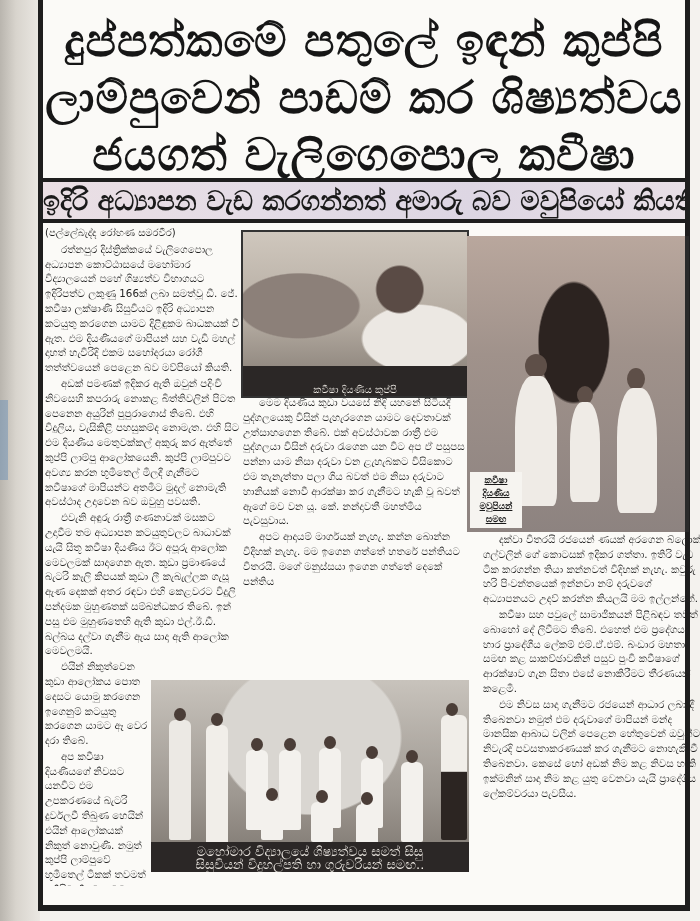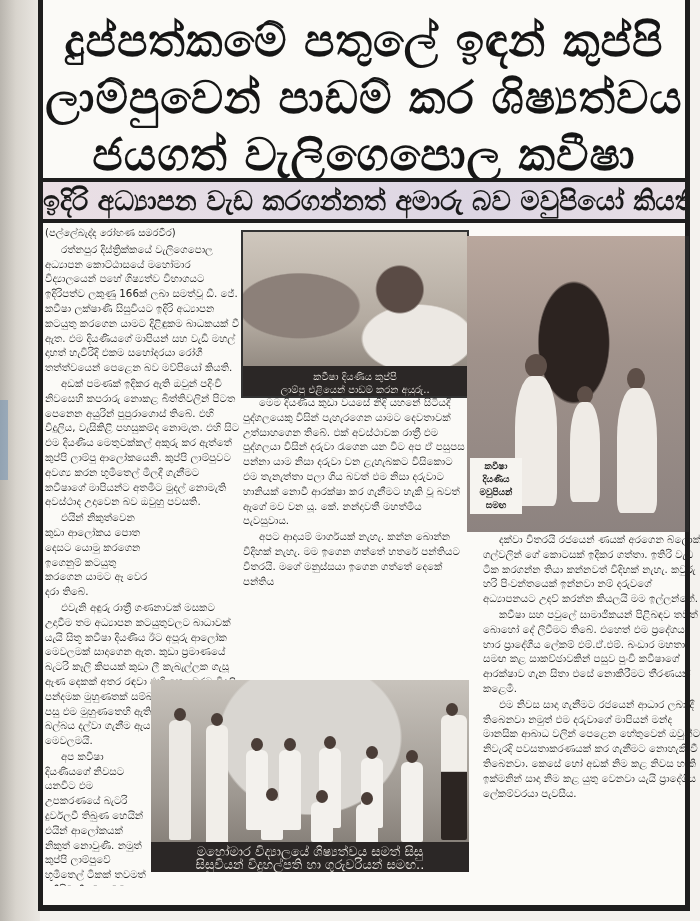--- a/index.html
+++ b/index.html
@@ -52,34 +52,34 @@
   .photo1 { left: 198px; top: 230px; width: 228px; height: 168px;
     background: radial-gradient(circle at 70% 35%, #5a4b45 0 12%, transparent 13%),
                 radial-gradient(ellipse at 78% 65%, #ece8e3 0 22%, transparent 23%),
                 radial-gradient(ellipse at 25% 45%, #8c8079 0 25%, transparent 26%),
                 linear-gradient(180deg,#cfc7bd 0%,#b3aaa0 55%,#7f776f 100%);
     border: 2px solid #333;
   }
   .photo1 .caption {
     position: absolute; left: 0; bottom: 0; width: 100%; height: 30px;
     background: #2b2726; color: #f0ece6; text-align: center;
-    font-size: 10px; line-height: 13px; padding-top: 4px;
+    font-size: 10px; line-height: 13px; padding-top: 17px;
   }
   .photo2 { left: 424px; top: 236px; width: 222px; height: 296px;
     background:
       radial-gradient(ellipse at 49% 36%, #2c2320 0 22%, transparent 23%),
       linear-gradient(180deg,#b9a79d 0%,#a0928b 40%,#8d8380 100%);
     border-right: 4px solid #2a2a2a;
   }
   .fig { position: absolute; background: #efebe6; border-radius: 40% 40% 10% 10%; }
   .fig.head { background: #5e4f48; border-radius: 50%; }
   .photo2 .caption-box {
-    position: absolute; left: 3px; top: 222px; width: 52px; height: 56px;
+    position: absolute; left: 3px; top: 236px; width: 52px; height: 56px;
     background: #f6f4f0; font-size: 9px; line-height: 13px; text-align: center;
-    font-weight: bold; padding-top: 2px;
+    font-weight: bold; padding-top: 2px; text-decoration: underline;
   }
   .photo3 { left: 108px; top: 680px; width: 318px; height: 192px;
     background:
       radial-gradient(ellipse at 50% 30%, #d9d6d1 0 40%, transparent 41%),
       linear-gradient(180deg,#c8c3bc 0%,#9e9891 60%,#7a736c 100%);
   }
   .photo3 .caption {
     position: absolute; left: 0; bottom: 0; width: 100%; height: 30px;
     background: #2b2726; color: #f0ece6; text-align: center;
     font-size: 13px; line-height: 13px; padding-top: 3px;
@@ -99,22 +99,22 @@
     <span class="line">ලාම්පුවෙන් පාඩම් කර ශිෂ්‍යත්වය</span>
     <span class="line">ජයගත් වැලිගෙපොල කවීෂා</span>
   </div>
 
   <div class="subhead">ඉදිරි අධ්‍යාපන වැඩ කරගන්නත් අමාරු බව මවුපියෝ කියති</div>
 
   <div class="col col1">
     <p class="byline">(පල්ලේබැද්ද රෝහණ සමරවීර)</p>
     <p>රත්නපුර දිස්ත්‍රික්කයේ වැලිගෙපොල අධ්‍යාපන කොට්ඨාසයේ මහෝමාර විද්‍යාලයෙන් පහේ ශිෂ්‍යත්ව විභාගයට ඉදිරිපත්ව ලකුණු 166ක් ලබා සමත්වූ ඩී. ජේ. කවීෂා ලක්ෂාණි සිසුවියට ඉදිරි අධ්‍යාපන කටයුතු කරගෙන යාමට දිළිඳුකම බාධකයක් වී ඇත. එම දියණියගේ මාපියන් සහ වැඩි මහල් දාහත් හැවිරිදි එකම සහෝදරයා රෝගී තත්ත්වයෙන් පෙළෙන බව මව්පියෝ කියති.</p>
     <p>අඩක් පමණක් ඉදිකර ඇති ඔවුන් පදිංචි නිවසෙහි කපරාරු නොකළ බිත්තිවලින් පිටත පෙනෙන අයුරින් පුපුරාගොස් තිබේ. එහි විදුලිය, වැසිකිළි පහසුකම්ද නොමැත. එහි සිට එම දියණිය මෙතුවක්කල් අකුරු කර ඇත්තේ කුප්පි ලාම්පු ආලෝකයෙනි. කුප්පි ලාම්පුවට අවශ්‍ය කරන භූමිතෙල් මිලදී ගැනීමට කවීෂාගේ මාපියන්ට අතමිට මුදල් නොමැති අවස්ථාද උදාවෙන බව ඔවුහු පවසති.</p>
+    <p>එවැනි අඳුරු රාත්‍රී ගණනාවක් මසකට උදාවීම තම අධ්‍යාපන කටයුතුවලට බාධාවක් යැයි සිතූ කවීෂා දියණිය ඊට අපූරු ආලෝක මෙවලමක් සාදාගෙන ඇත. කුඩා ප්‍රමාණයේ බැටරි කෑලි කිපයක් කුඩා ලී කැබැල්ලක ගැසූ ඇණ දෙකක් අතර රඳවා එහි කෙළවරට විදුලි පන්දමක මුහුණතක් සම්බන්ධකර තිබේ. ඉන් පසු එම මුහුණතෙහි ඇති කුඩා එල්.ඊ.ඩී. බල්බය දල්වා ගැනීම ඇය සාදා ඇති ආලෝක මෙවලමයි.</p>
     <p style="width:104px">එයින් නිකුත්වෙන කුඩා ආලෝකය පොත දෙසට යොමු කරගෙන ඉගෙනුම් කටයුතු කරගෙන යාමට ඈ වෙර දරා තිබේ.</p>
-    <p>එවැනි අඳුරු රාත්‍රී ගණනාවක් මසකට උදාවීම තම අධ්‍යාපන කටයුතුවලට බාධාවක් යැයි සිතූ කවීෂා දියණිය ඊට අපූරු ආලෝක මෙවලමක් සාදාගෙන ඇත. කුඩා ප්‍රමාණයේ බැටරි කෑලි කිපයක් කුඩා ලී කැබැල්ලක ගැසූ ඇණ දෙකක් අතර රඳවා එහි කෙළවරට විදුලි පන්දමක මුහුණතක් සම්බන්ධකර තිබේ. ඉන් පසු එම මුහුණතෙහි ඇති කුඩා එල්.ඊ.ඩී. බල්බය දල්වා ගැනීම ඇය සාදා ඇති ආලෝක මෙවලමයි.</p>
     <p style="width:104px">අප කවීෂා දියණියගේ නිවසට යනවිට එම උපකරණයේ බැටරි දුර්වලවී තිබුණ හෙයින් එයින් ආලෝකයක් නිකුත් නොවුණි. නමුත් කුප්පි ලාම්පුවේ භූමිතෙල් ටිකක් තවමත් ඉතිරිව තිබෙන බව ඈ සතුටින් පැවසුවාය.</p>
   </div>
 
   <div class="photo photo1">
     <div class="caption">
       <div>කවීෂා දියණිය කුප්පි</div>
       <div>ලාම්පු එළියෙන් පාඩම් කරන අයුරු..</div>
     </div>
   </div>
 

